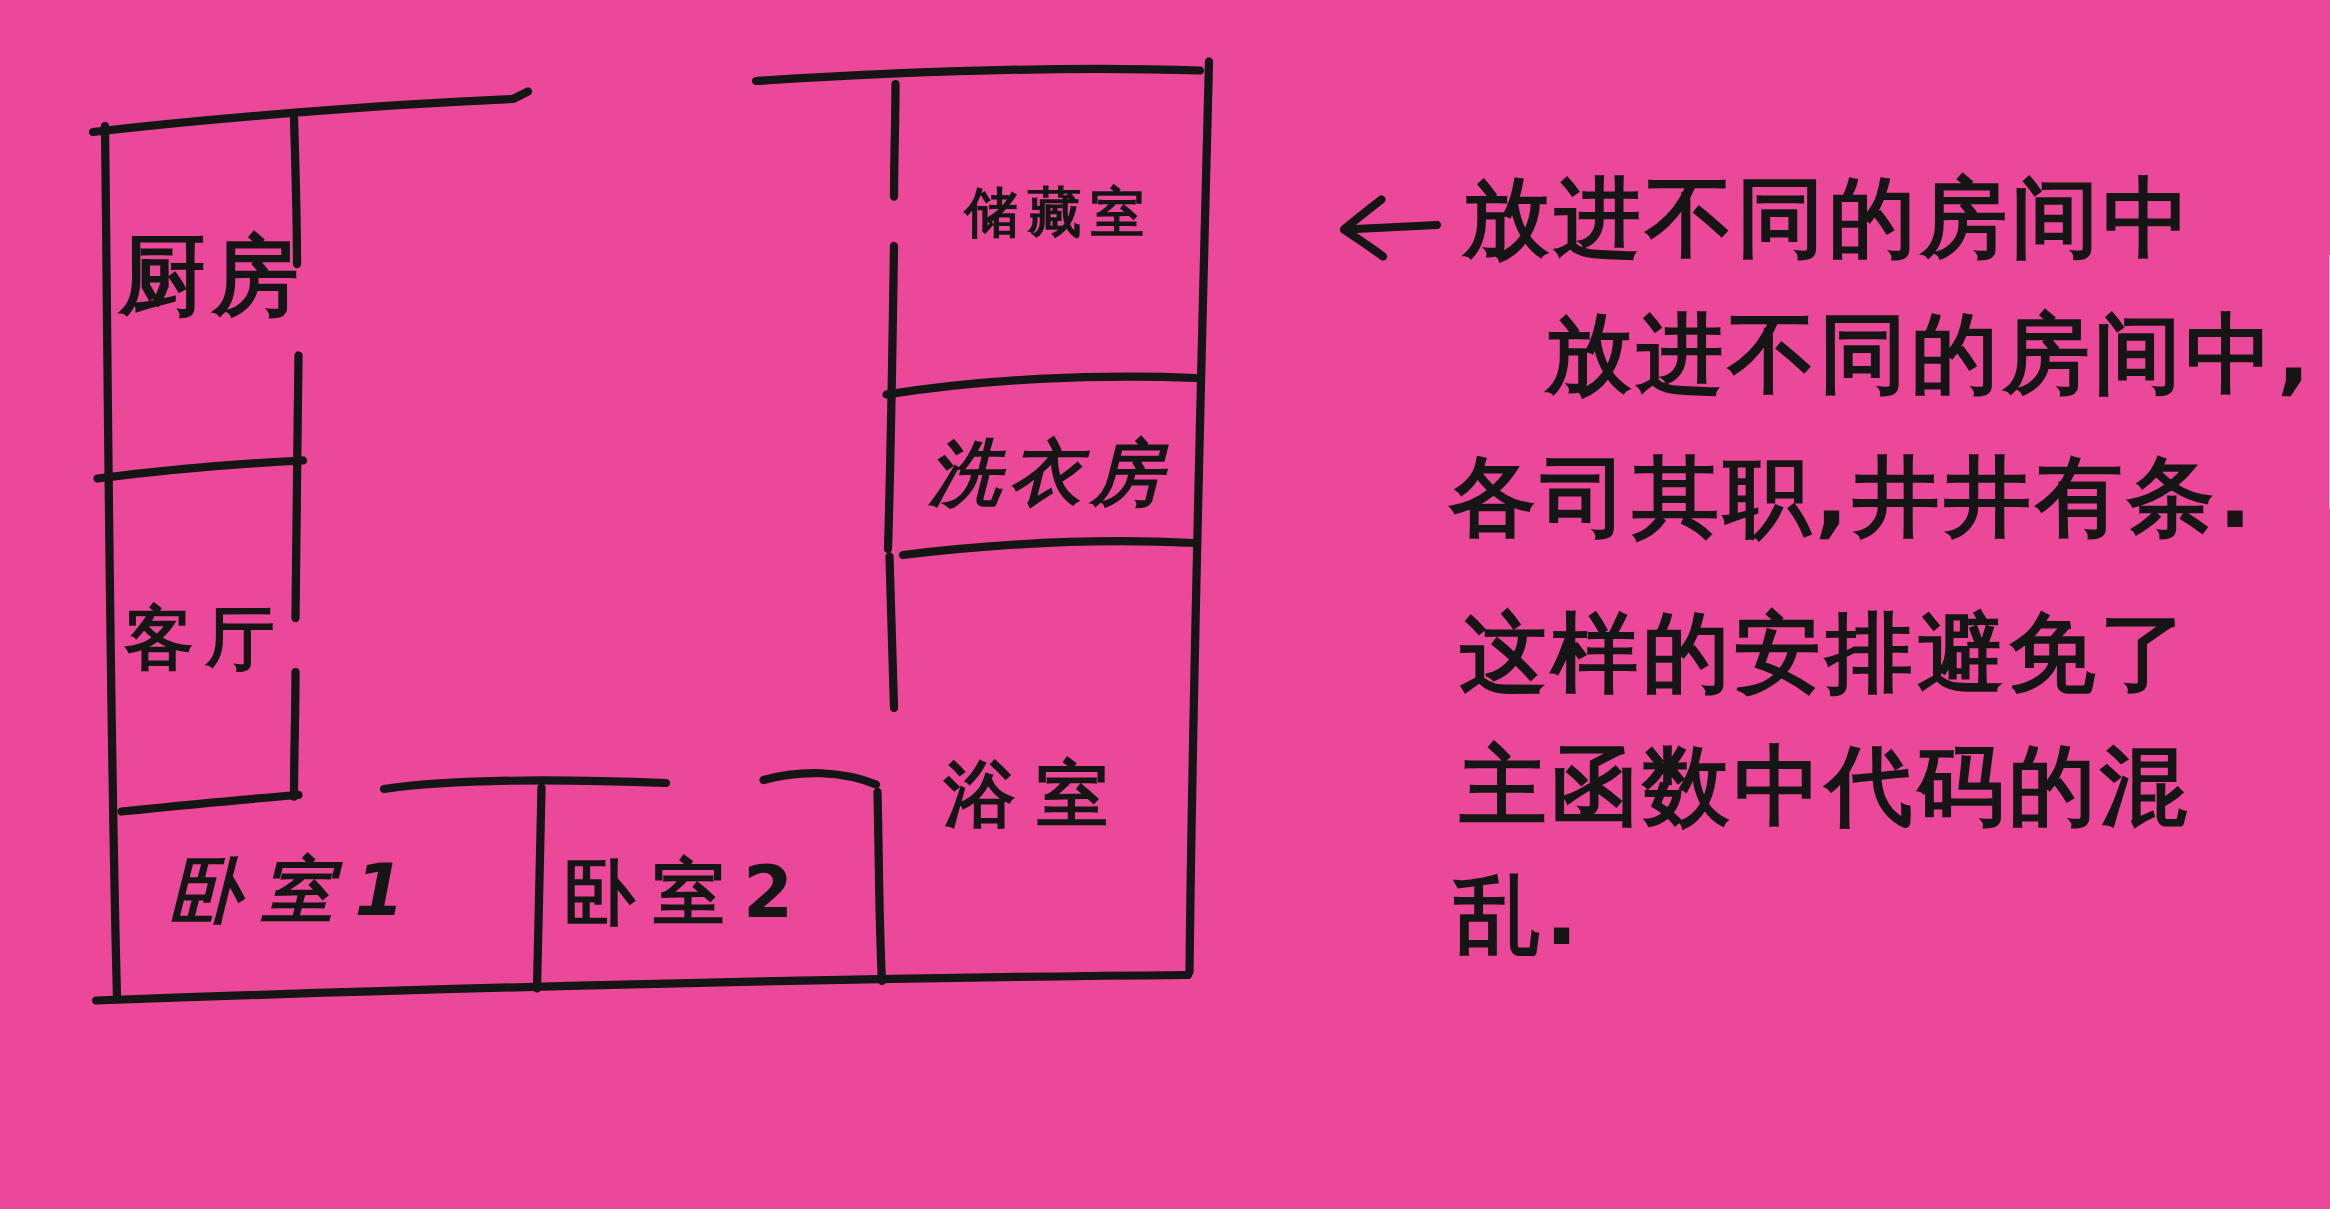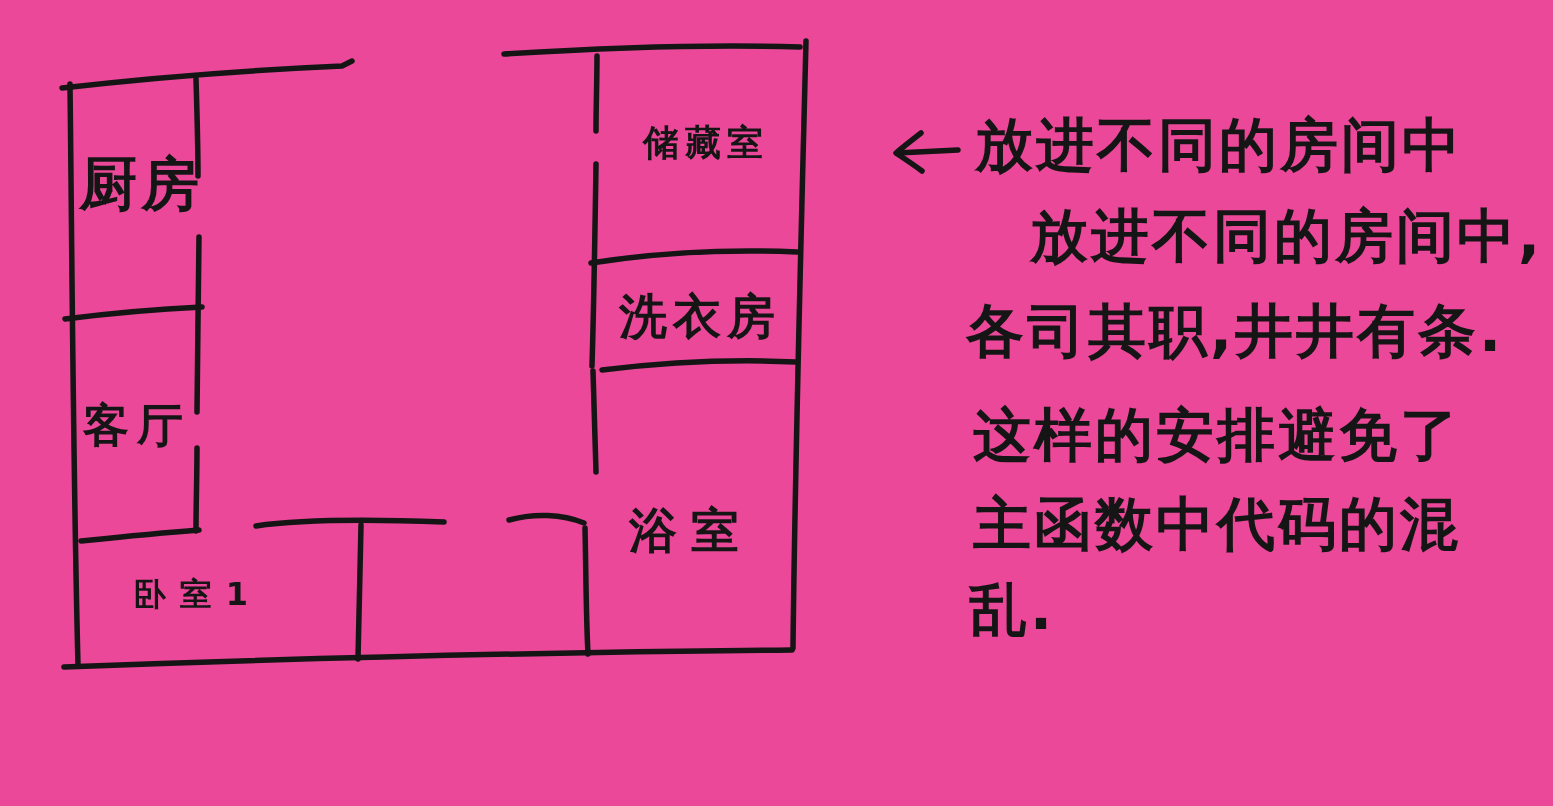--- a/index.html
+++ b/index.html
@@ -76,26 +76,27 @@
         <path d="M 958 150 C 937 151 916 152 897 153"></path>
         <path d="M 921 133 C 912 140 903 147 896 153 C 905 159 914 165 922 171"></path>
       </g>
     </g>
   </svg>
 
   <div class="room-label" style="left:141px; top:184px; font-size:58px; letter-spacing:4px;">厨房</div>
 
   <div class="room-label" style="left:137px; top:425px; font-size:46px; letter-spacing:8px;">客厅</div>
 
-  <div class="room-label" style="left:198px; top:594px; font-size:32px; letter-spacing:14px;">卧室1</div>
+  <div class="room-label" style="left:198px; top:594px; font-size:48px; letter-spacing:14px;font-style:italic;">卧室1</div>
 
+  <div class="room-label" style="left:458px; top:595px; font-size:48px; letter-spacing:12px;">卧室2</div>
 
   <div class="room-label" style="left:706px; top:143px; font-size:36px; letter-spacing:6px;">储藏室</div>
 
-  <div class="room-label" style="left:700px; top:316px; font-size:48px; letter-spacing:6px;">洗衣房</div>
+  <div class="room-label" style="left:700px; top:316px; font-size:48px; letter-spacing:6px;font-style:italic;">洗衣房</div>
 
 
   <div class="room-label" style="left:691px; top:530px; font-size:48px; letter-spacing:14px;text-align:center;">浴室</div>
 
 
   <div>
     <div class="note-line" style="left:975px; top:116px;">放进不同的房间中</div>
     <div class="note-line" style="left:1030px; top:207px;">放进不同的房间中,</div>
     <div class="note-line" style="left:966px; top:302px;">各司其职,井井有条.</div>
     <div class="note-line" style="left:973px; top:406px;">这样的安排避免了</div>

